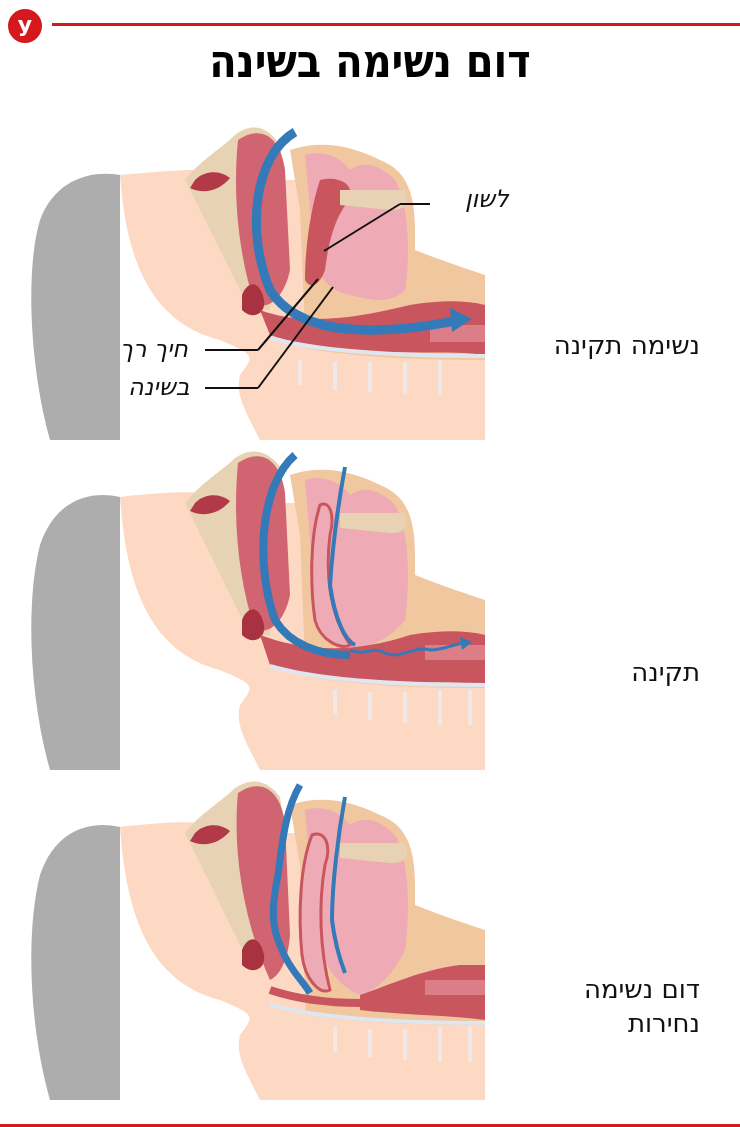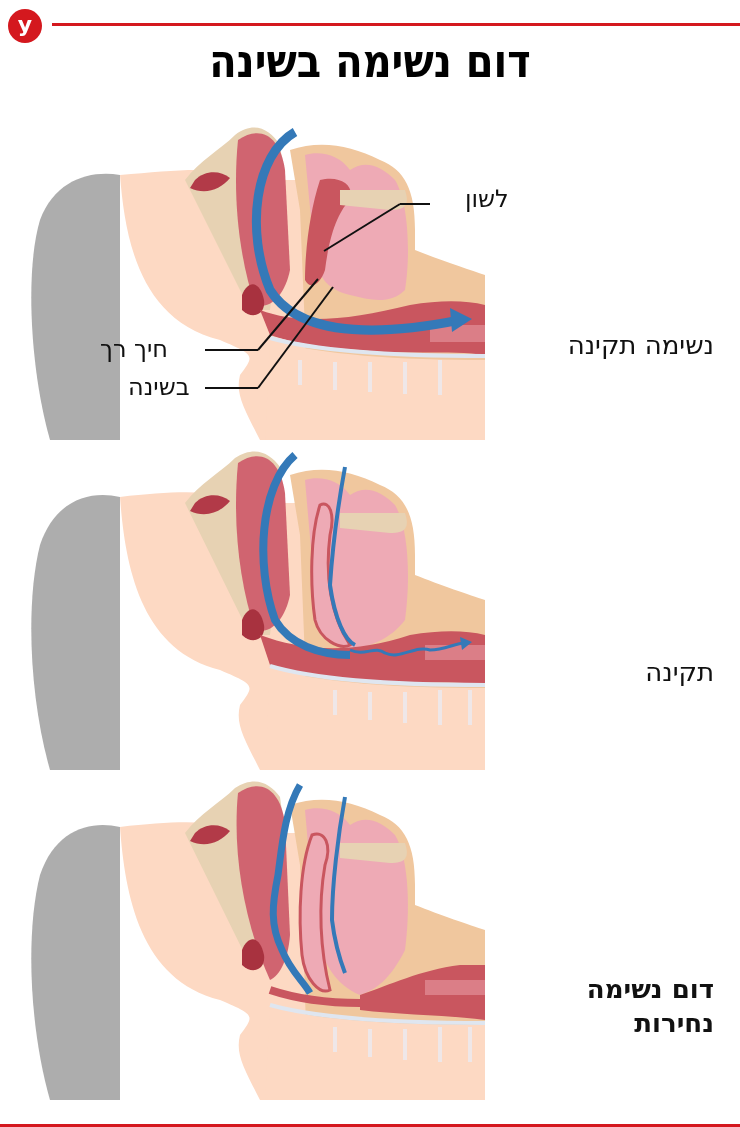--- a/index.html
+++ b/index.html
@@ -3,22 +3,22 @@
   <meta charset="utf-8">
   <style>
     html, body { margin: 0; padding: 0; background: #ffffff; }
     body { width: 740px; height: 1127px; position: relative; overflow: hidden; font-family: "DejaVu Sans", sans-serif; }
     .top-rule { position: absolute; left: 52px; right: 0; top: 23px; height: 3px; background: #d4181e; }
     .bottom-rule { position: absolute; left: 0; right: 0; top: 1124px; height: 3px; background: #d4181e; }
     .logo { position: absolute; left: 8px; top: 9px; width: 34px; height: 34px; border-radius: 50%; background: #d4181e; color: #fff; font-family: "DejaVu Sans", sans-serif; font-weight: bold; font-size: 22px; line-height: 32px; text-align: center; }
     .title { position: absolute; left: 0; width: 740px; top: 38px; text-align: center; font-family: "DejaVu Sans", sans-serif; font-weight: bold; font-size: 40px; color: #000; direction: rtl; letter-spacing: 0px; transform: scaleY(1.12); }
     .panel { position: absolute; left: 20px; width: 465px; }
     .panel svg { display: block; }
-    .state-label { position: absolute; right: 26px; direction: rtl; text-align: right; font-family: "DejaVu Sans", sans-serif; font-size: 26px; color: #111; line-height: 34px; }
-    .part-label { position: absolute; direction: rtl; font-family: "DejaVu Sans", sans-serif; font-size: 24px; color: #111; white-space: nowrap; }
+    .state-label { position: absolute; right: 40px; direction: rtl; text-align: right; font-family: "DejaVu Sans", sans-serif; font-size: 26px; color: #111; line-height: 34px; }
+    .part-label { position: absolute; direction: rtl; font-family: "DejaVu Sans", sans-serif; font-size: 24px; color: #111; white-space: nowrap; font-style: italic; }
   </style>
 </head>
 <body>
 
 <div class="logo">y</div>
 <div class="top-rule"></div>
 <div class="title">דום נשימה בשינה</div>
 
 <div class="panel" style="top:110px;">
   <svg width="465" height="330" viewBox="0 0 465 330">
@@ -48,21 +48,21 @@
     <path d="M275 22 C235 45 225 120 250 180 C275 220 340 230 440 210" stroke="#3479b8" stroke-width="9" fill="none"></path>
     <path d="M430 198 L452 209 L432 222 Z" fill="#3479b8"></path>
     <line x1="304" y1="141" x2="380" y2="94" stroke="#111" stroke-width="2"></line>
     <line x1="380" y1="94" x2="410" y2="94" stroke="#111" stroke-width="2"></line>
     <line x1="298" y1="169" x2="238" y2="240" stroke="#111" stroke-width="2"></line>
     <line x1="238" y1="240" x2="185" y2="240" stroke="#111" stroke-width="2"></line>
     <line x1="313" y1="177" x2="238" y2="278" stroke="#111" stroke-width="2"></line>
     <line x1="238" y1="278" x2="185" y2="278" stroke="#111" stroke-width="2"></line>
   </svg>
   <div class="part-label" style="left:445px; top:75px;">לשון</div>
-  <div class="part-label" style="left:80px; top:225px;">חיך רך</div>
+  <div class="part-label" style="left:100px; top:225px;">חיך רך</div>
   <div class="part-label" style="left:108px; top:263px;">בשינה</div>
 </div>
 <div class="state-label" style="top:328px;">נשימה תקינה</div>
 
 <div class="panel" style="top:445px;">
   <svg width="465" height="325" viewBox="0 0 465 325">
     <rect x="0" y="0" width="465" height="325" fill="#ffffff"></rect>
     <path d="M30 325 C10 255 5 160 20 100 C35 55 70 45 100 52 L100 325 Z" fill="#adadad"></path>
     <path d="M100 52 C160 45 200 45 230 58 L290 58 L290 325 L240 325 C225 295 215 280 220 260 C235 240 235 240 200 225 C120 205 105 120 100 52 Z" fill="#fdd9c3"></path>
     <path d="M165 58 C180 38 200 28 215 13 C235 0 250 8 260 22 L265 58 L250 190 L230 190 Z" fill="#e7d2b3"></path>
@@ -114,18 +114,18 @@
         <line x1="350" y1="254" x2="350" y2="282"></line>
       <line x1="385" y1="254" x2="385" y2="285"></line>
         <line x1="420" y1="252" x2="420" y2="287"></line>
       <line x1="450" y1="252" x2="450" y2="287"></line>
     </g>
     <path d="M405 205 L465 205 L465 220 L405 220 Z" fill="#e39098" opacity="0.7"></path>
     <path d="M280 10 C265 35 262 70 258 100 C252 130 250 150 262 175 C270 195 282 205 290 218" stroke="#3479b8" stroke-width="7" fill="none"></path>
     <path d="M325 22 C318 60 312 110 312 145 C315 170 320 185 325 198" stroke="#3479b8" stroke-width="4" fill="none"></path>
   </svg>
 </div>
-<div class="state-label" style="top:972px;font-weight:bold;">
+<div class="state-label" style="top:972px;">
   <div>דום נשימה</div>
   <div>נחירות</div>
 </div>
 
 <div class="bottom-rule"></div>
 
 </body></html>

